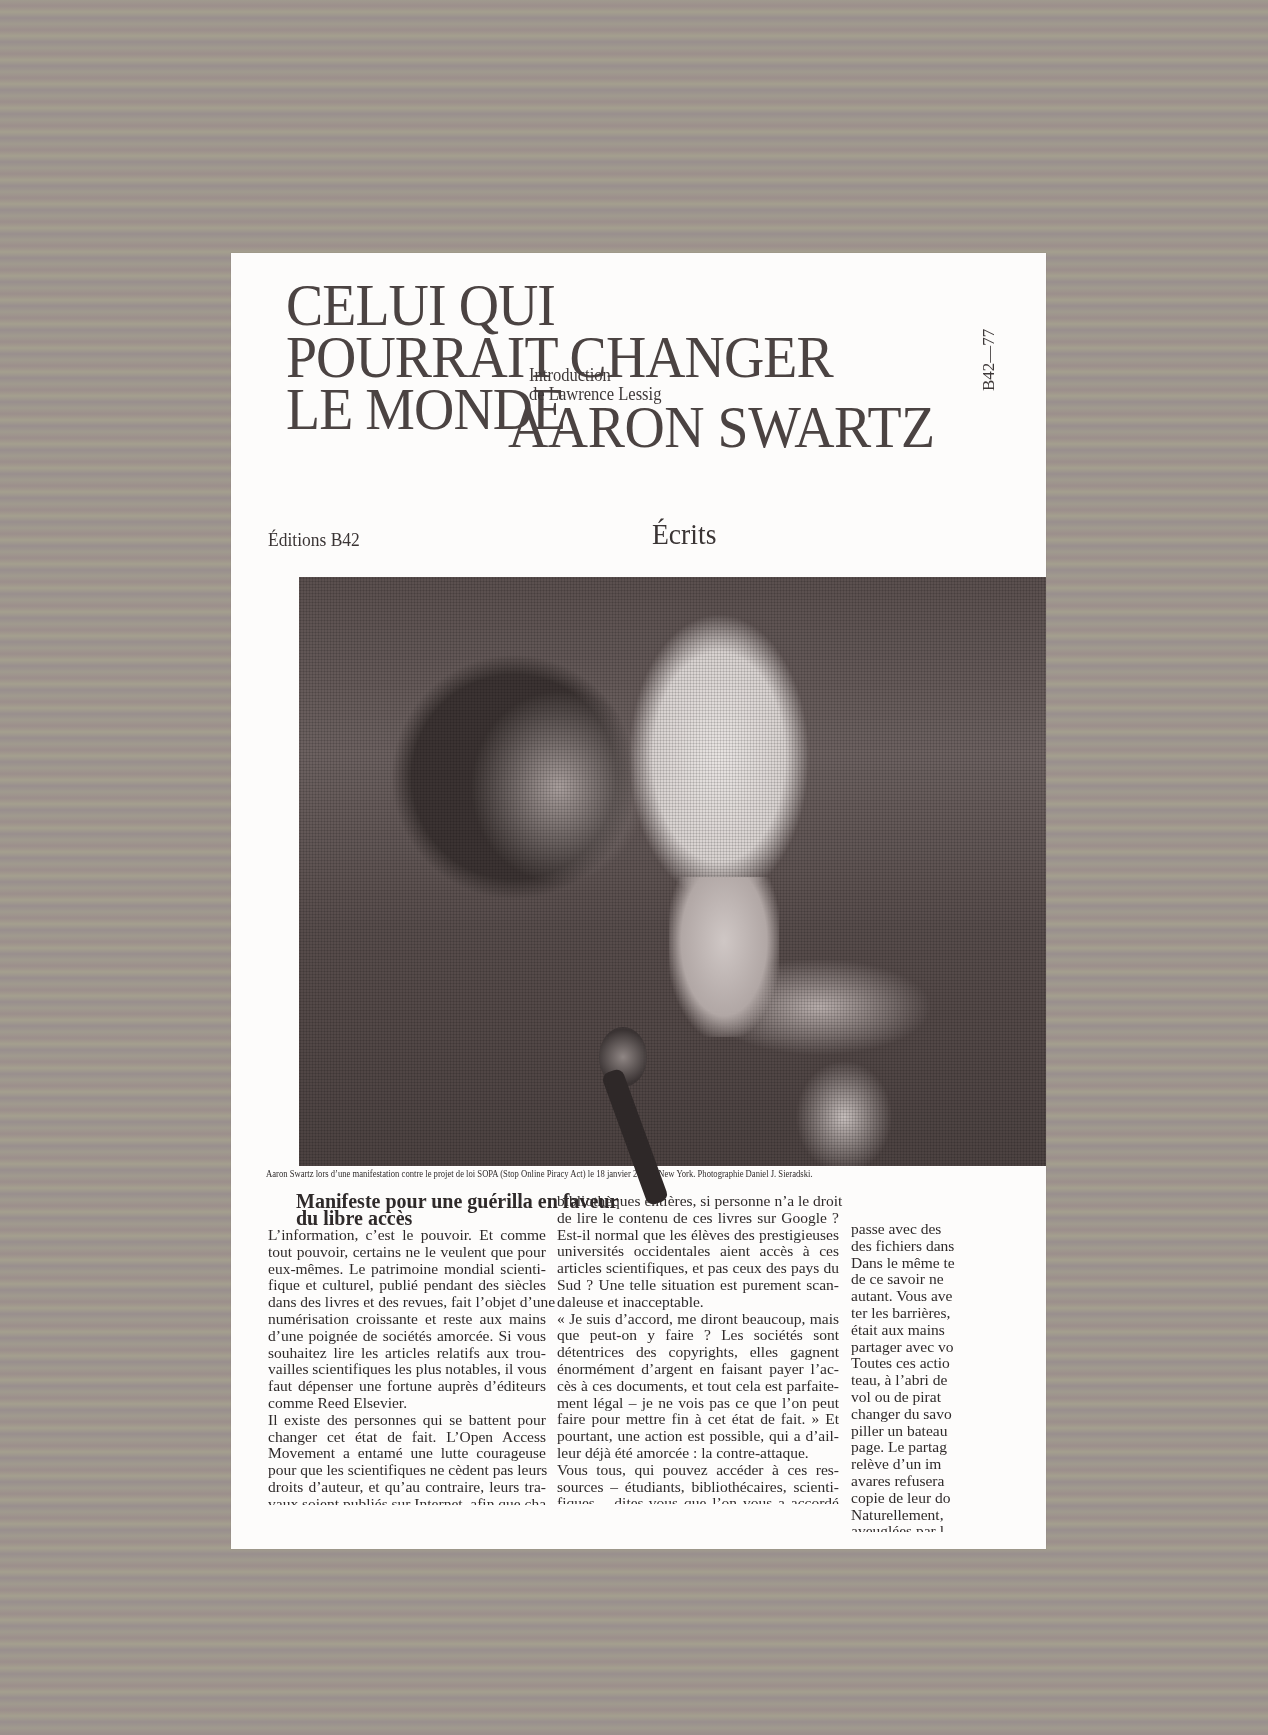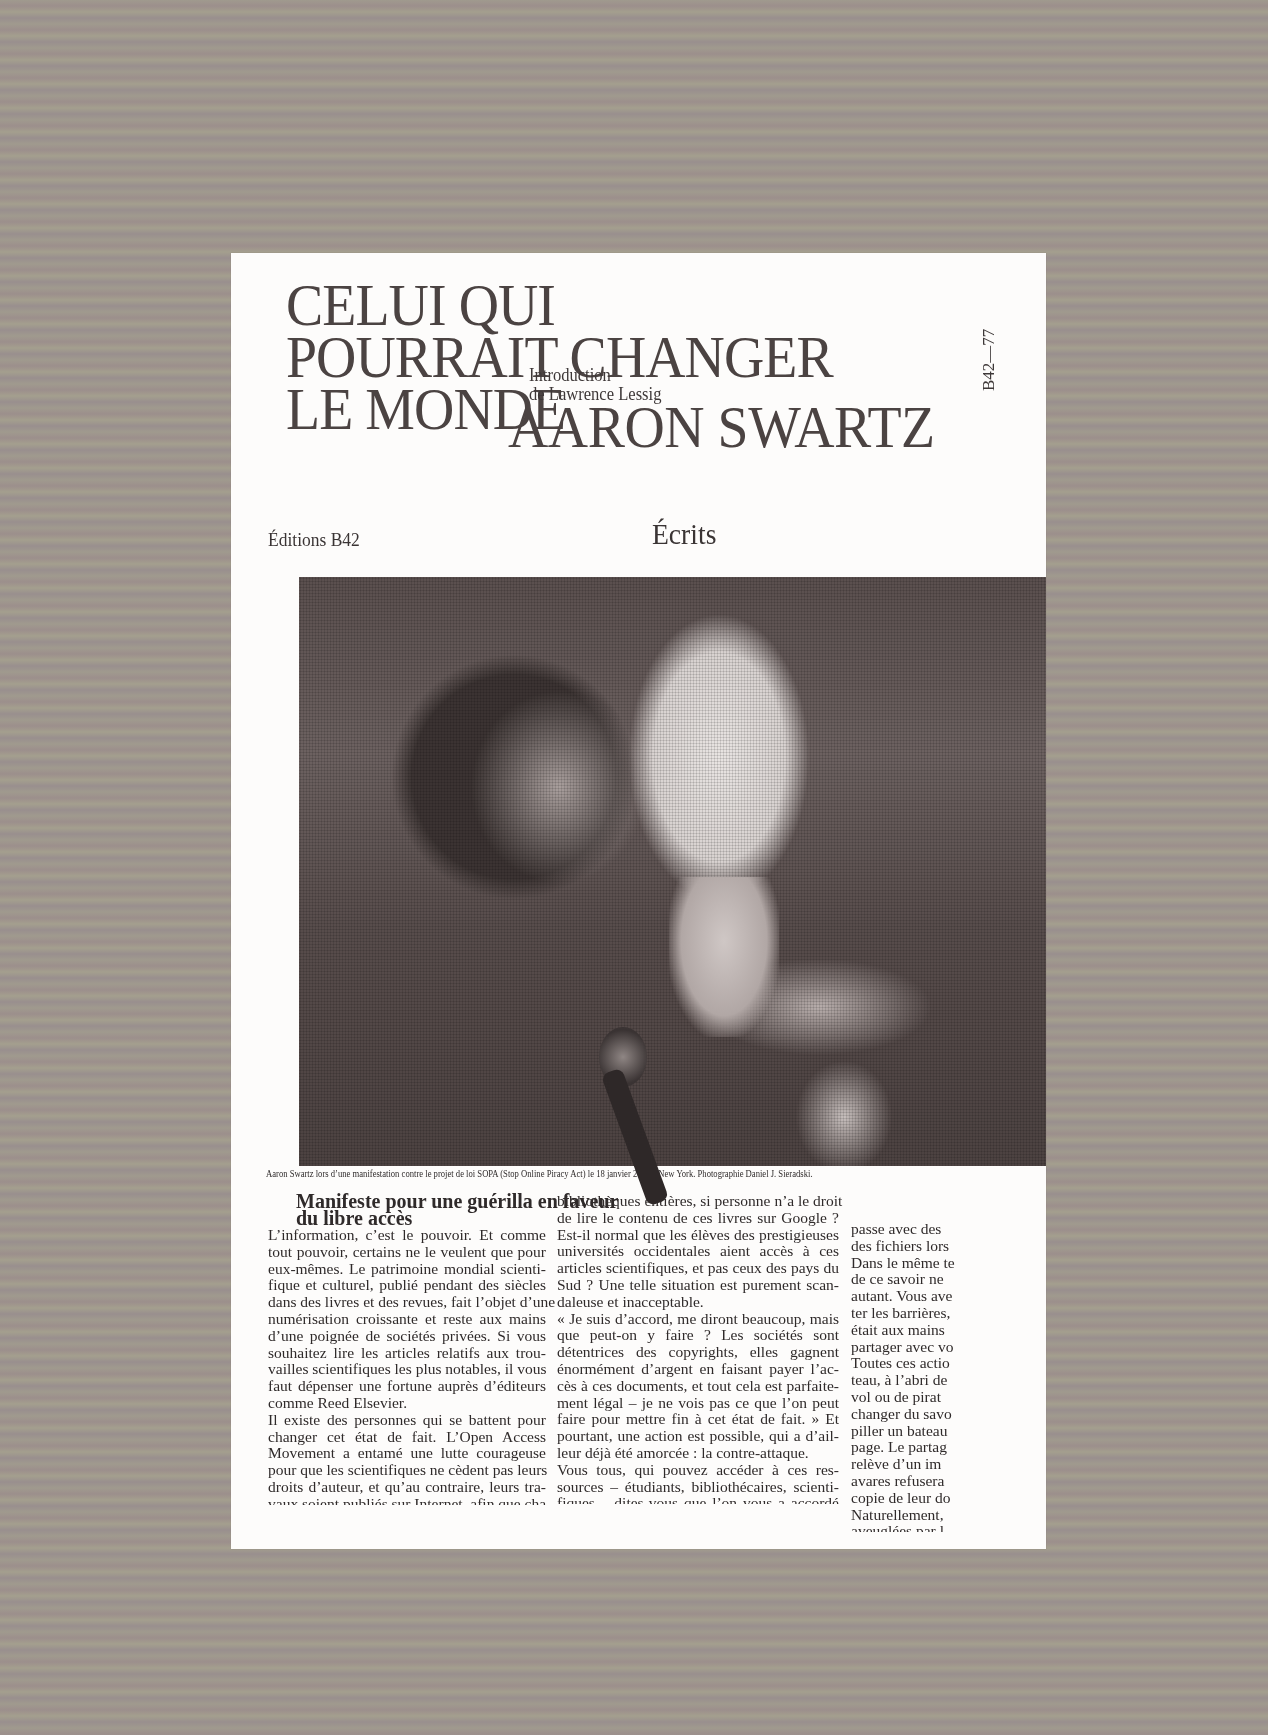--- a/index.html
+++ b/index.html
@@ -122,21 +122,21 @@
       <div class="heading">
         <span class="ln last">Manifeste pour une guérilla en faveur</span>
         <span class="ln last">du libre accès</span>
       </div>
       <span class="ln">L’information, c’est le pouvoir. Et comme</span>
       <span class="ln">tout pouvoir, certains ne le veulent que pour</span>
       <span class="ln">eux-mêmes. Le patrimoine mondial scienti-</span>
       <span class="ln">fique et culturel, publié pendant des siècles</span>
       <span class="ln">dans des livres et des revues, fait l’objet d’une</span>
       <span class="ln">numérisation croissante et reste aux mains</span>
-      <span class="ln">d’une poignée de sociétés privées. Si vous</span>
+      <span class="ln">d’une poignée de sociétés amorcée. Si vous</span>
       <span class="ln">souhaitez lire les articles relatifs aux trou-</span>
       <span class="ln">vailles scientifiques les plus notables, il vous</span>
       <span class="ln">faut dépenser une fortune auprès d’éditeurs</span>
       <span class="ln last">comme Reed Elsevier.</span>
       <span class="ln">Il existe des personnes qui se battent pour</span>
       <span class="ln">changer cet état de fait. L’Open Access</span>
       <span class="ln">Movement a entamé une lutte courageuse</span>
       <span class="ln">pour que les scientifiques ne cèdent pas leurs</span>
       <span class="ln">droits d’auteur, et qu’au contraire, leurs tra-</span>
       <span class="ln cut">vaux soient publiés sur Internet, afin que cha-</span>
@@ -159,21 +159,21 @@
       <span class="ln">faire pour mettre fin à cet état de fait. » Et</span>
       <span class="ln">pourtant, une action est possible, qui a d’ail-</span>
       <span class="ln last">leur déjà été amorcée : la contre-attaque.</span>
       <span class="ln">Vous tous, qui pouvez accéder à ces res-</span>
       <span class="ln">sources – étudiants, bibliothécaires, scienti-</span>
       <span class="ln cut">fiques – dites-vous que l’on vous a accordé</span>
     </div>
 
     <div class="col col3">
       <span class="ln">passe avec des</span>
-      <span class="ln">des fichiers lors</span>
+      <span class="ln">des fichiers dans</span>
       <span class="ln">Dans le même te</span>
       <span class="ln">de ce savoir ne</span>
       <span class="ln">autant. Vous ave</span>
       <span class="ln">ter les barrières,</span>
       <span class="ln">était aux mains</span>
       <span class="ln">partager avec vo</span>
       <span class="ln">Toutes ces actio</span>
       <span class="ln">teau, à l’abri de</span>
       <span class="ln">vol ou de pirat</span>
       <span class="ln">changer du savo</span>

